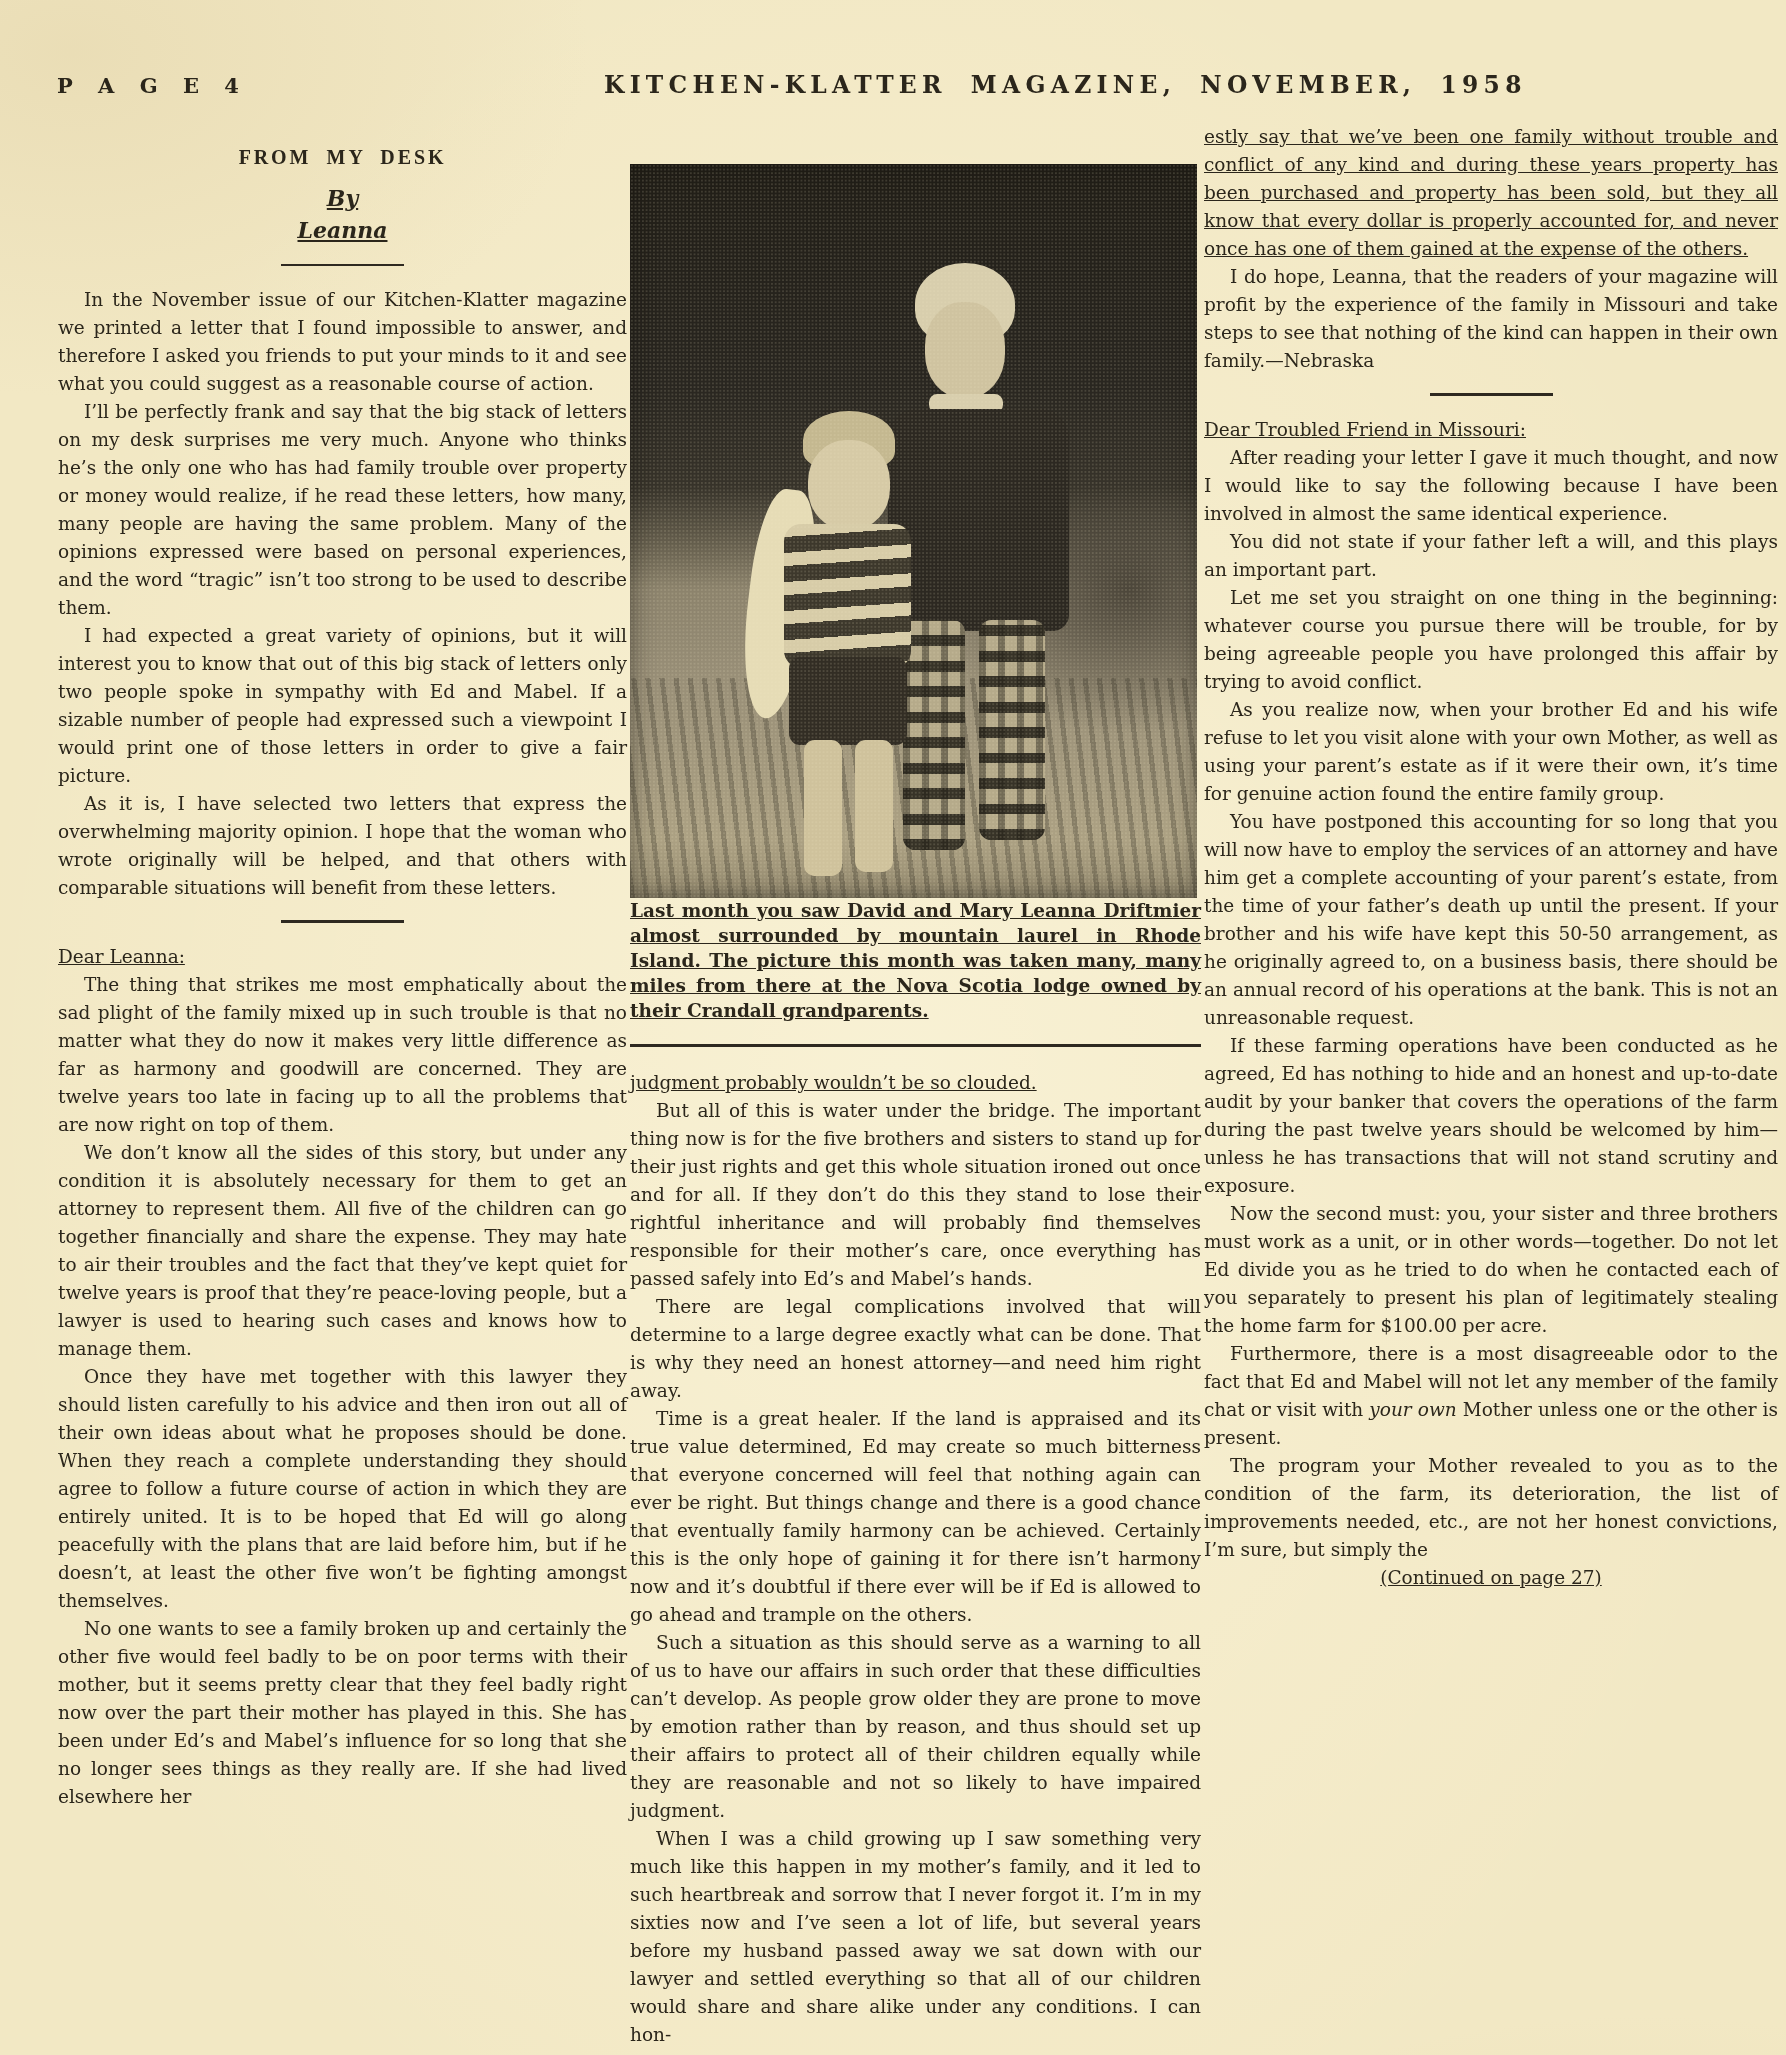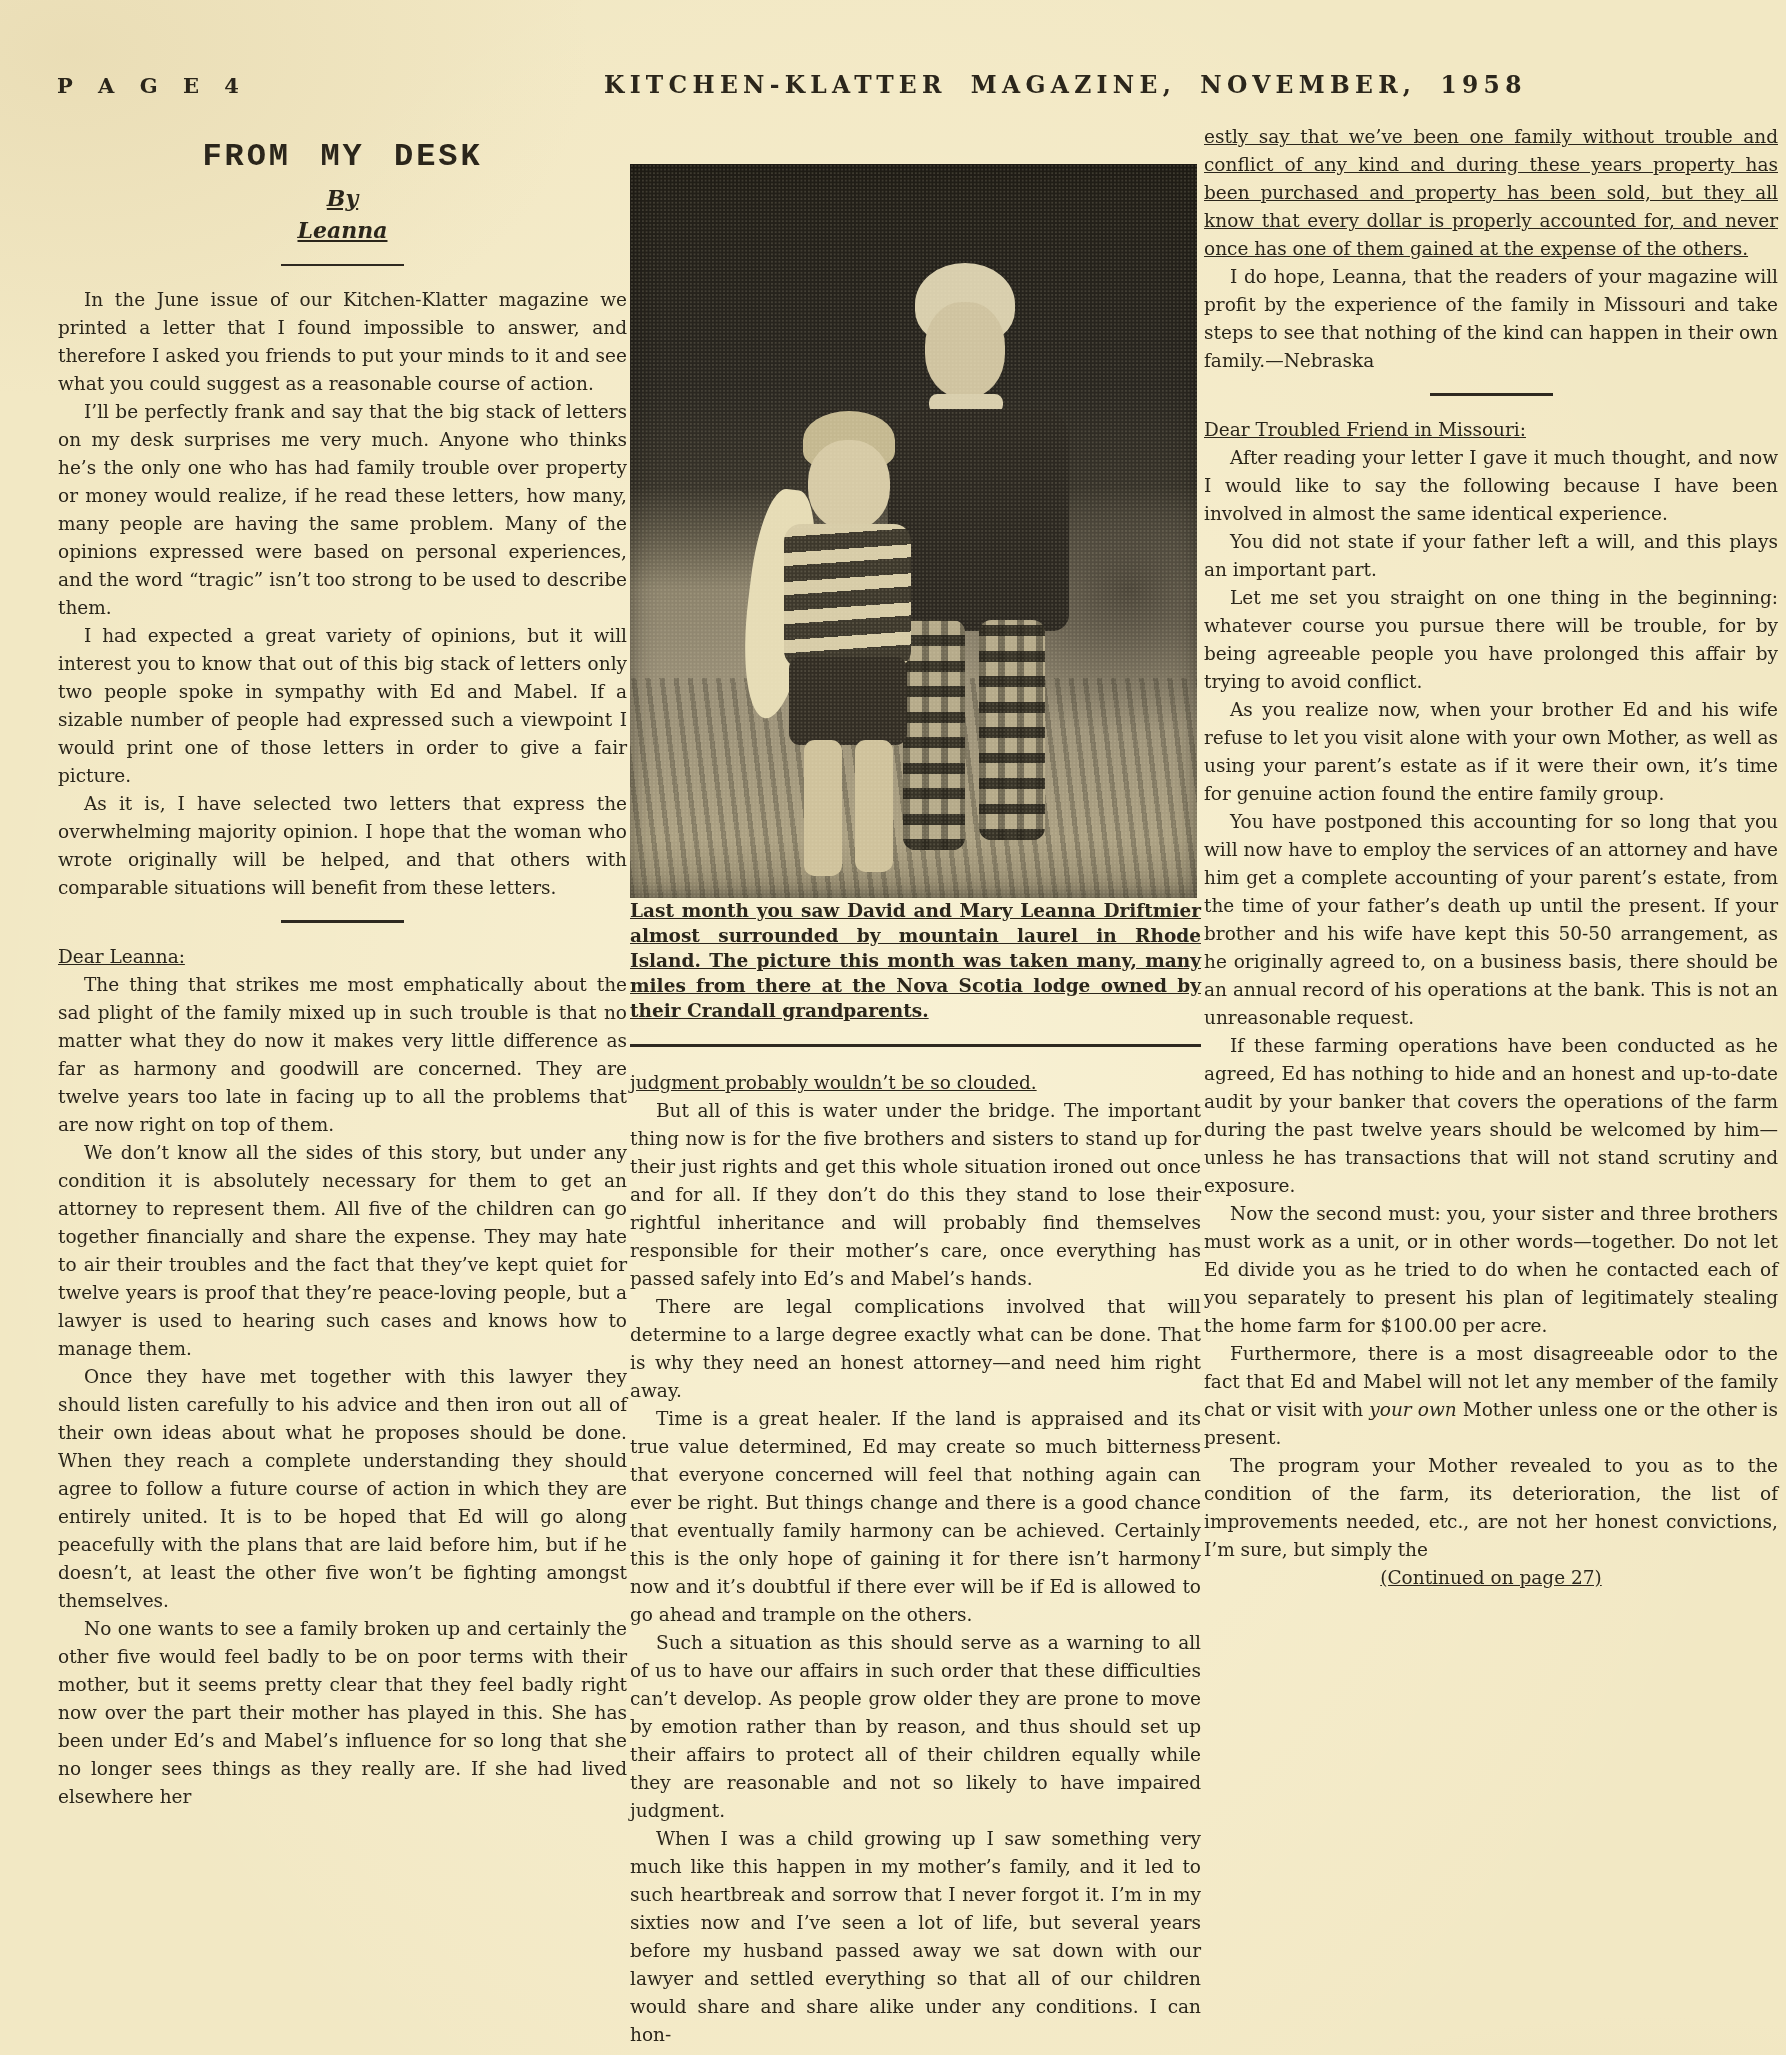--- a/index.html
+++ b/index.html
@@ -22,22 +22,22 @@
     font-size:23.4px; font-weight:bold; letter-spacing:5.3px; word-spacing:10.7px;
     white-space:nowrap;
   }
   .col { position:absolute; font-size:18.5px; line-height:28px; text-align:justify; }
   .col-left  { left:58px;  top:143px; width:569px; }
   .col-mid   { left:630px; top:152px; width:571px;margin-top:12px; }
   .col-right { left:1204px; top:123px; width:574px; }
   .col p { margin:0; text-indent:26px; }
   .col p.flush { text-indent:0;text-decoration:underline; }
   .headline {
-    font-family:Liberation Mono, monospace; font-weight:bold;
-    font-size:32px; letter-spacing:2.9px; word-spacing:7.4px;
+    font-family:Liberation Serif, serif; font-weight:bold;
+    font-size:20px; letter-spacing:2.9px; word-spacing:7.4px;
     text-align:center; margin:0 0 10.7px 0;
   }
   .byline { text-align:center; font-style:italic; font-weight:bold; font-size:22px; line-height:32px; margin:0; }
   .rule-small { width:123px; height:2.5px; background:#2e2920; border:0; margin:18px auto 20px auto; }
   .rule-wide  { width:100%;  height:3.7px; background:#2e2920; border:0; margin:20.6px 0 22px 0; }
   .photo {
     position:relative; width:567px; height:734px; overflow:hidden;
     background-color:#8f8671;
     background-image:
       linear-gradient(180deg, #211e17 0%, #292620 30%, #37332a 44%, rgba(55,51,42,0) 58%),
@@ -89,21 +89,21 @@
 <div class="page">
 
   <div class="pageno">P A G E  4</div>
   <div class="masthead">KITCHEN-KLATTER MAGAZINE, NOVEMBER, 1958</div>
 
   <div class="col col-left">
     <h1 class="headline">FROM MY DESK</h1>
     <p class="byline flush">By</p>
     <p class="byline flush">Leanna</p>
     <hr class="rule-small">
-    <p>In the June issue of our Kitchen-Klatter magazine we printed a letter that I found impossible to answer, and therefore I asked you friends to put your minds to it and see what you could suggest as a reasonable course of action.</p>
+    <p>In the November issue of our Kitchen-Klatter magazine we printed a letter that I found impossible to answer, and therefore I asked you friends to put your minds to it and see what you could suggest as a reasonable course of action.</p>
     <p>I’ll be perfectly frank and say that the big stack of letters on my desk surprises me very much. Anyone who thinks he’s the only one who has had family trouble over property or money would realize, if he read these letters, how many, many people are having the same problem. Many of the opinions expressed were based on personal experiences, and the word “tragic” isn’t too strong to be used to describe them.</p>
     <p>I had expected a great variety of opinions, but it will interest you to know that out of this big stack of letters only two people spoke in sympathy with Ed and Mabel. If a sizable number of people had expressed such a viewpoint I would print one of those letters in order to give a fair picture.</p>
     <p>As it is, I have selected two letters that express the overwhelming majority opinion. I hope that the woman who wrote originally will be helped, and that others with comparable situations will benefit from these letters.</p>
     <hr class="rule-small">
     <p class="flush">Dear Leanna:</p>
     <p>The thing that strikes me most emphatically about the sad plight of the family mixed up in such trouble is that no matter what they do now it makes very little difference as far as harmony and goodwill are concerned. They are twelve years too late in facing up to all the problems that are now right on top of them.</p>
     <p>We don’t know all the sides of this story, but under any condition it is absolutely necessary for them to get an attorney to represent them. All five of the children can go together financially and share the expense. They may hate to air their troubles and the fact that they’ve kept quiet for twelve years is proof that they’re peace-loving people, but a lawyer is used to hearing such cases and knows how to manage them.</p>
     <p>Once they have met together with this lawyer they should listen carefully to his advice and then iron out all of their own ideas about what he proposes should be done. When they reach a complete understanding they should agree to follow a future course of action in which they are entirely united. It is to be hoped that Ed will go along peacefully with the plans that are laid before him, but if he doesn’t, at least the other five won’t be fighting amongst themselves.</p>
     <p>No one wants to see a family broken up and certainly the other five would feel badly to be on poor terms with their mother, but it seems pretty clear that they feel badly right now over the part their mother has played in this. She has been under Ed’s and Mabel’s influence for so long that she no longer sees things as they really are. If she had lived elsewhere her</p>
   </div>

